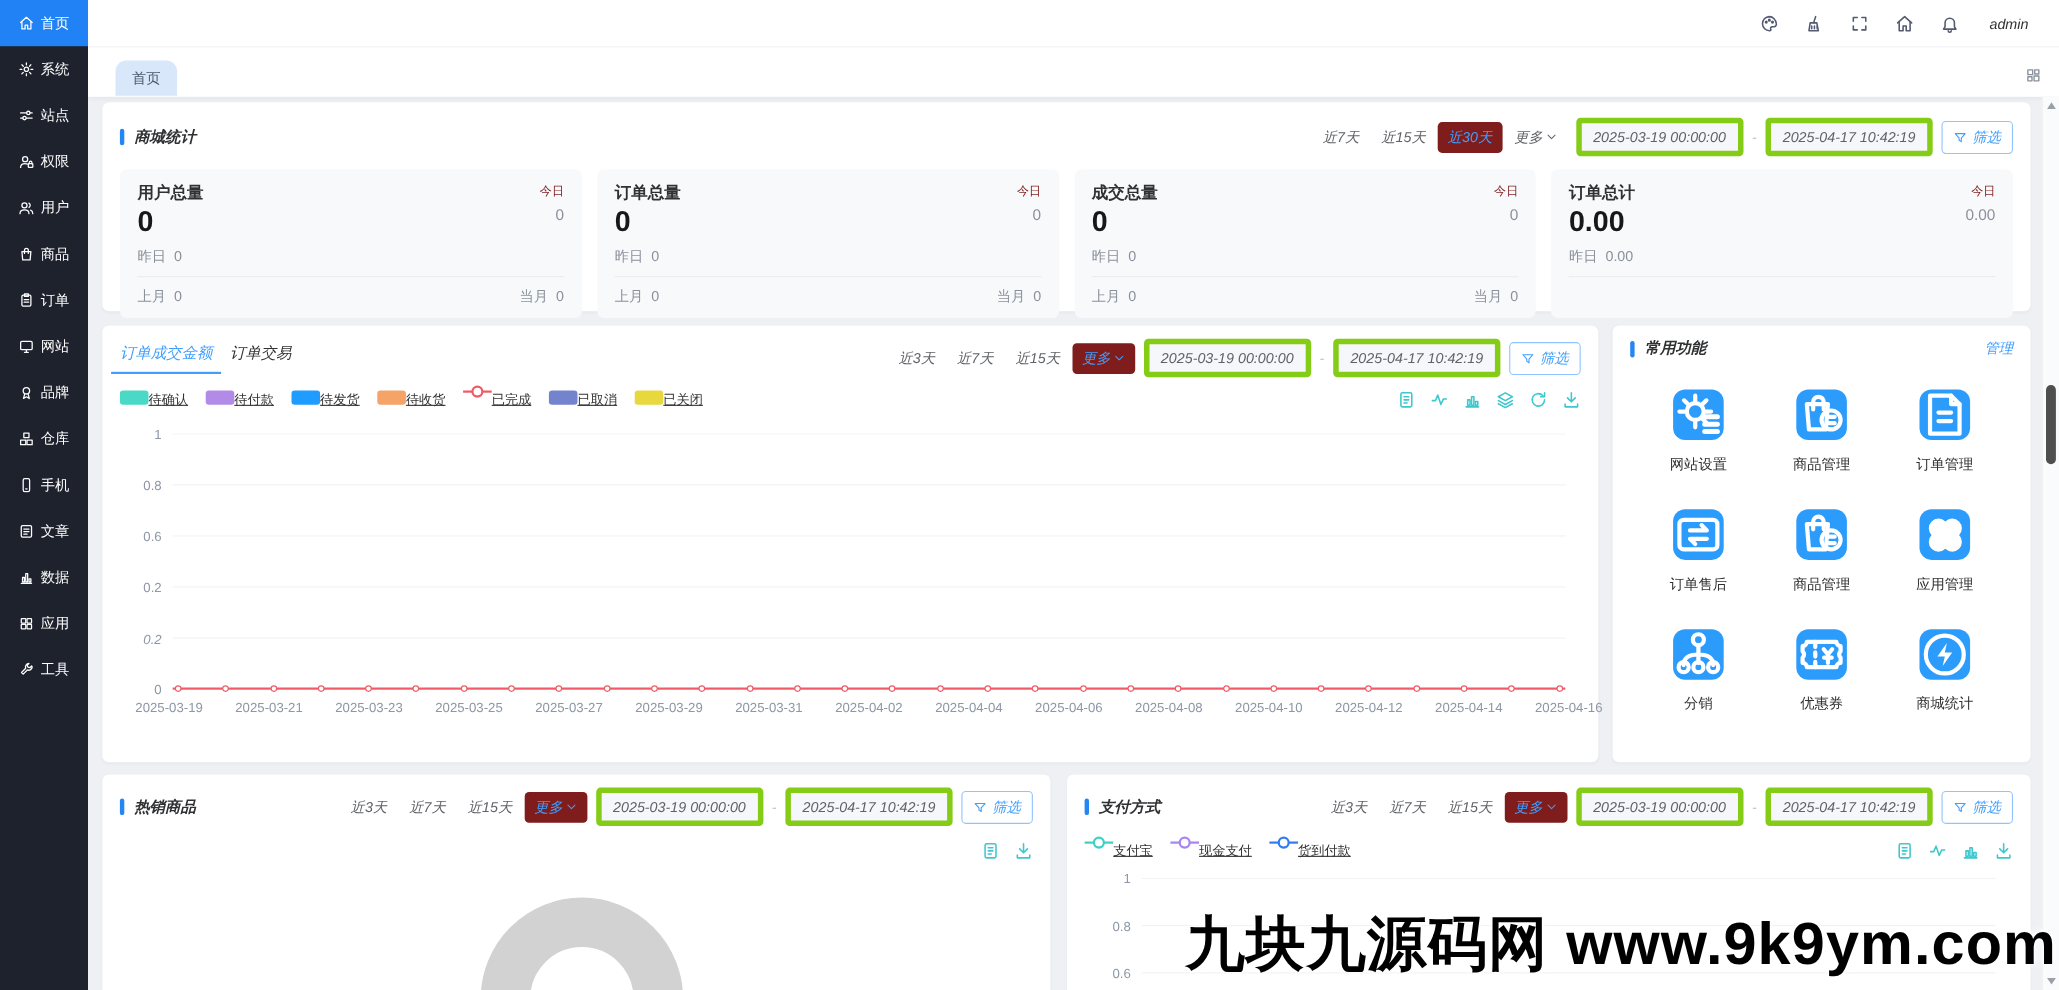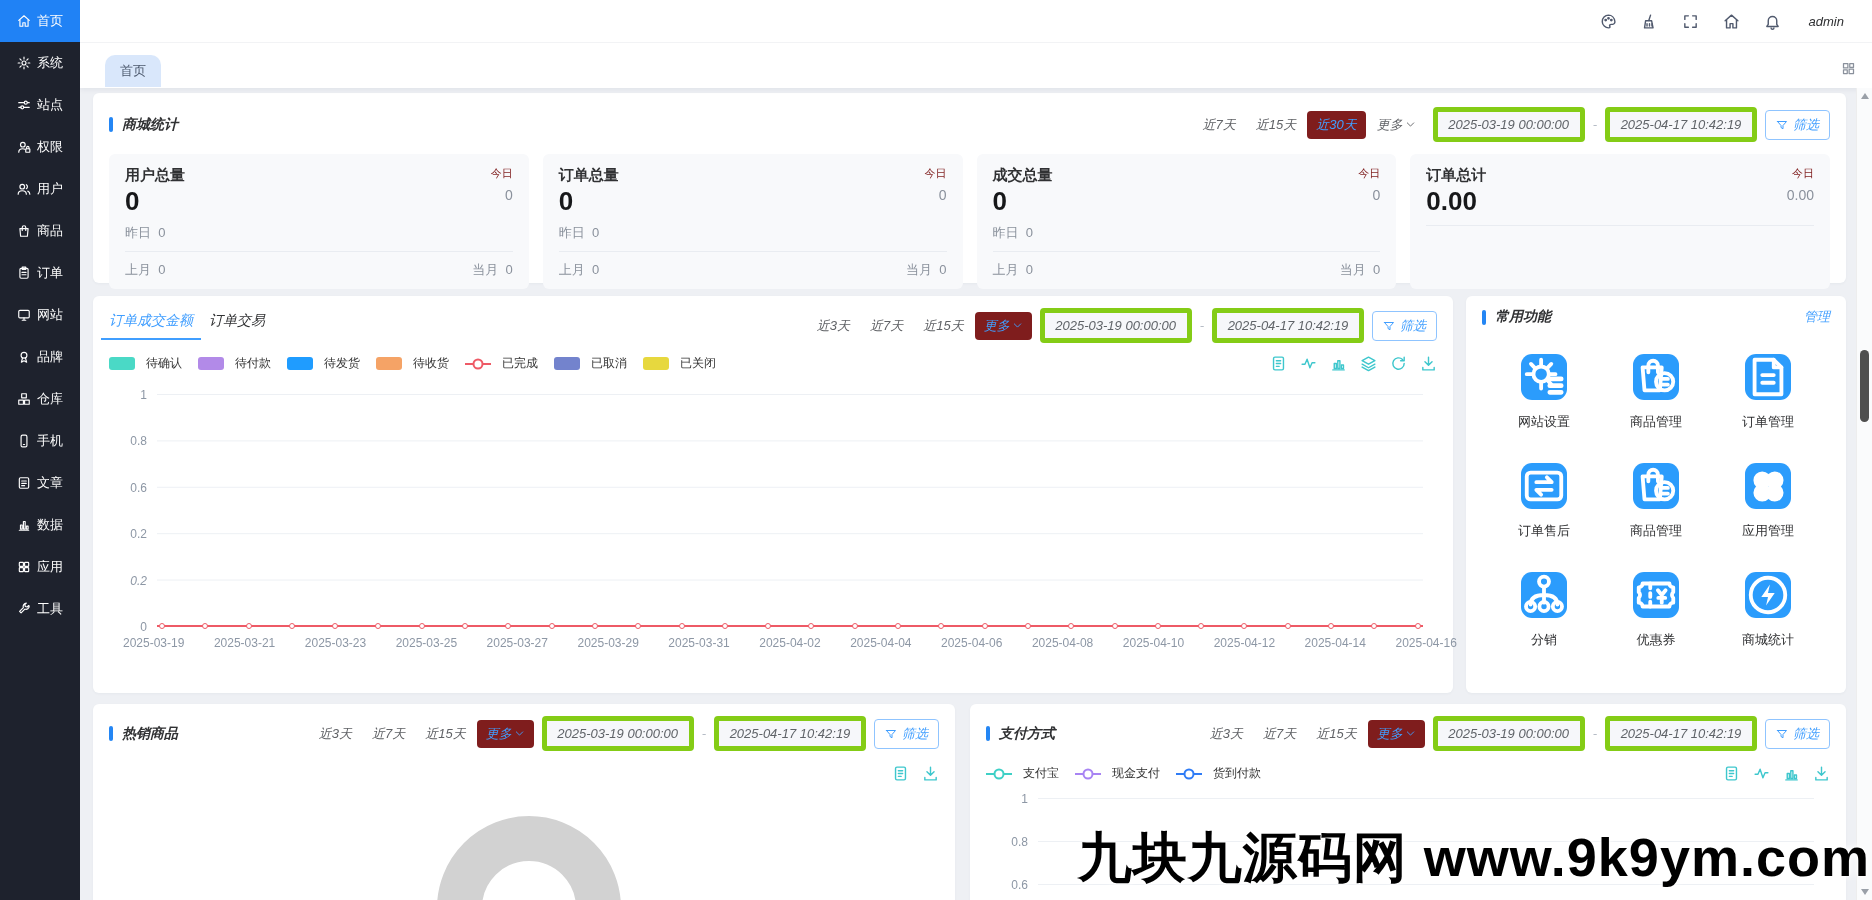--- a/index.html
+++ b/index.html
@@ -63,21 +63,21 @@
   .st-bottom { display:flex; justify-content:space-between; font-size:13px; color:#8a919c; }
 
   
   #order-card { left:13px; top:208px; width:1360px; height:397px; padding:12px 16px; }
   .chart-tabs { display:flex; gap:16px; font-size:14px; }
   .ctab { color:#303133; cursor:pointer; position:relative; padding-bottom:10px; }
   .ctab.active { color:#409eff; }
   .ctab.active::after { content:''; position:absolute; left:-8px; right:-8px; bottom:0; height:2px; background:#409eff; }
   .legend-row { display:flex; align-items:center; justify-content:space-between; margin-top:12px; }
   .legend { display:flex; align-items:center; gap:16px; flex-wrap:nowrap; }
-  .lg { display:flex; align-items:center; gap:11px; font-size:12px; color:#333; cursor:pointer; }
+  .lg { display:flex; align-items:flex-start; gap:0; font-size:12px; color:#333; cursor:pointer;text-decoration:underline; }
   .sw { width:26px; height:13px; border-radius:3px; background:#ccc; }
   .lnsw { width:26px; height:2px; background:currentColor; position:relative; }
   .lnsw::after { content:''; position:absolute; left:50%; top:50%; transform:translate(-50%,-50%);
     width:7px; height:7px; border:2px solid currentColor; border-radius:50%; background:#fff; }
   .tool-icons { display:flex; align-items:center; gap:13px; }
   .ticon { width:17px; height:17px; color:#3ec7cd; cursor:pointer; display:inline-flex; }
   .plot { position:relative; margin:22px 14px 0 48px; height:232px;
     background:linear-gradient(#edf0f4 1px, transparent 1px) 0 0/100% 20% repeat-y; }
   .ylabels span { position:absolute; right:100%; margin-right:10px; transform:translateY(-6px);
     font-size:12px; color:#8d97a5; }
@@ -401,20 +401,21 @@
       </div>
       <div class="stat-card">
         <div class="st-top">
             <span class="st-title">订单总计</span>
             <span class="st-today-l">今日</span>
           </div>
         <div class="st-mid">
             <span class="st-value">0.00</span>
             <span class="st-today-v">0.00</span>
           </div>
+        <div class="st-sub"><span>昨日</span>&nbsp;&nbsp;<span>0.00</span></div>
         <div class="st-divider"></div>
       </div>
     </div>
   </section>
 
   <section class="card" id="order-card">
     <div class="sec-head">
       <div class="chart-tabs">
         <span class="ctab active">订单成交金额</span>
         <span class="ctab">订单交易</span>

